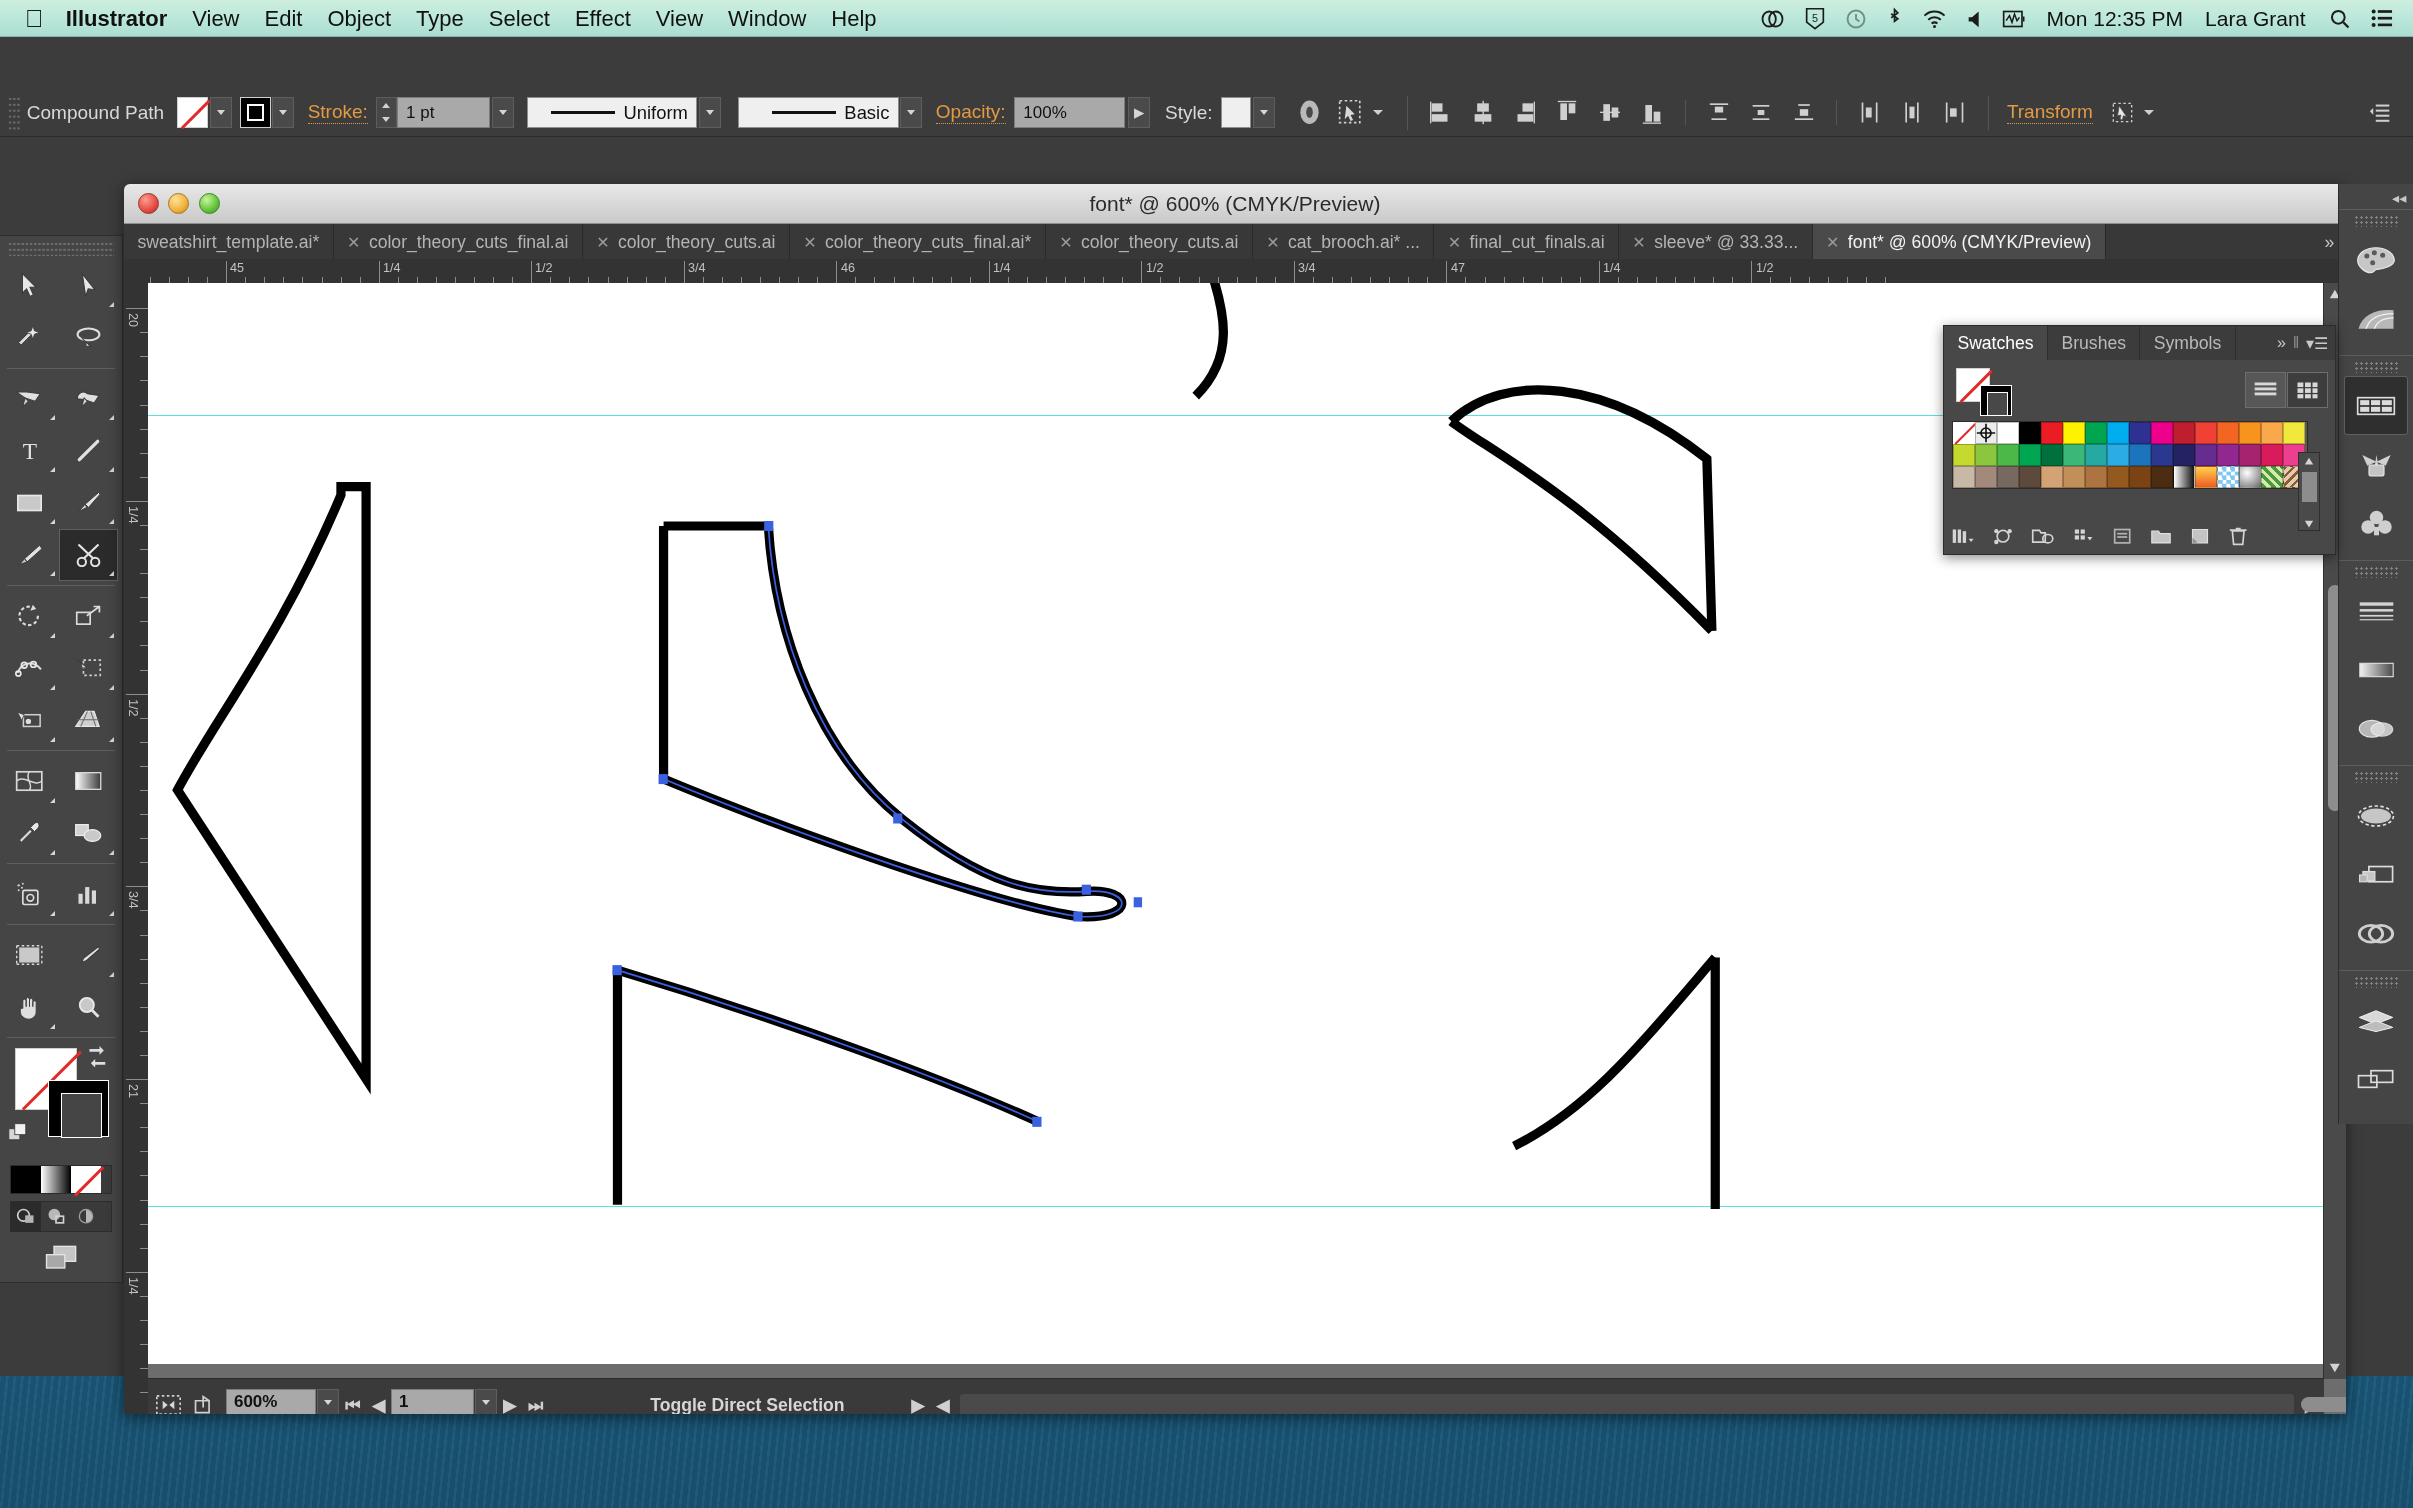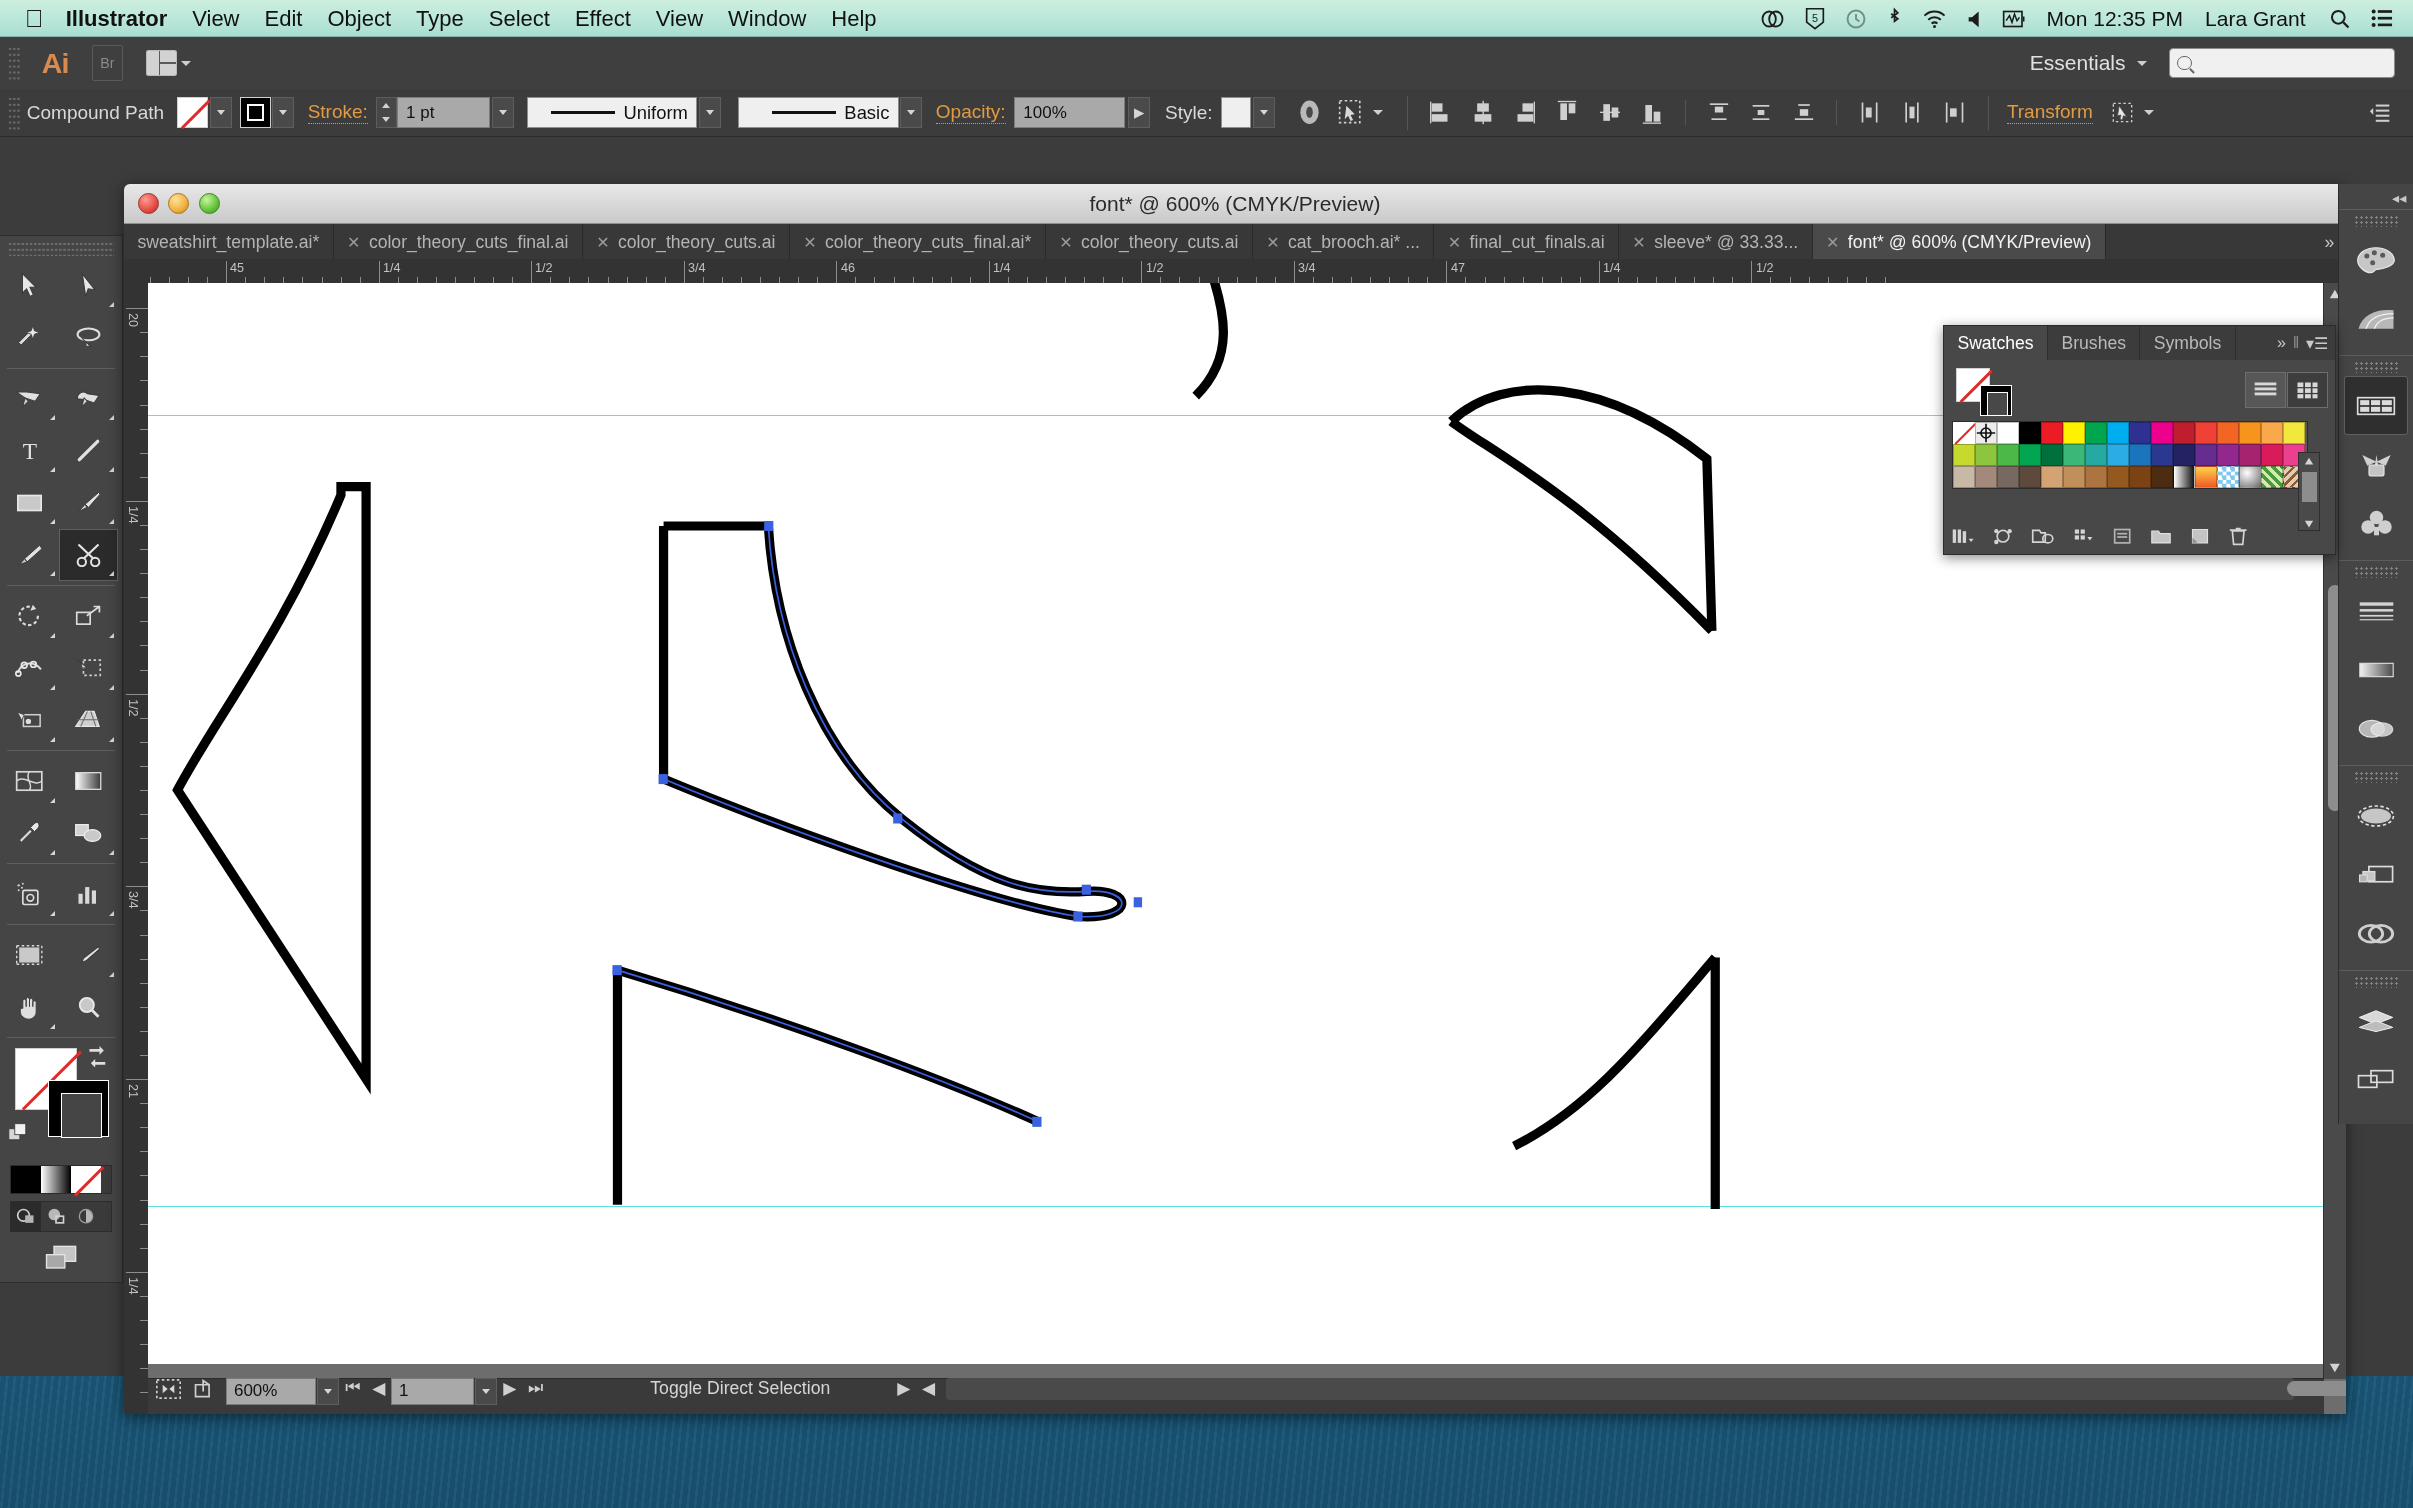--- a/index.html
+++ b/index.html
@@ -122,21 +122,21 @@
   .canvaswrap{position:absolute;left:23.5px;top:99px;right:0;bottom:0;overflow:hidden;background:#6d6d6d;}
   .page{position:absolute;left:0;top:0;width:2175px;height:1081px;background:#fff;}
   .guide{position:absolute;left:0;width:100%;height:0.8px;background:#5ee0e0;}
 
   
   .sbV{position:absolute;right:0;top:99px;bottom:35px;width:22px;background:#4a4a4a;border-left:0.8px solid #2f2f2f;}
   .sbV .thumb{position:absolute;left:4.2px;width:13.4px;background:#8d8d8d;border-radius:6.7px;}
   .sbV .arrU,.sbV .arrD{position:absolute;left:0;width:22px;height:22px;display:flex;align-items:center;justify-content:center;}
   .sbH{position:absolute;left:23.5px;right:22px;bottom:0;height:35px;background:#3a3a3a;border-top:0.8px solid #2a2a2a;
        display:flex;align-items:center;}
-  .statusbar{display:flex;align-items:flex-start;height:38px;width:100%;}
+  .statusbar{display:flex;align-items:flex-end;height:38px;width:100%;font-weight:bold;}
   .statusbar .box{height:25px;background:#a9a9a9;border:0.8px solid #7b7b7b;color:#111;font-size:17px;
         display:flex;align-items:center;padding:0 6.7px;}
   .statusbar .sm{color:#cfcfcf;font-size:17px;margin:0 5.9px;}
   .statusbar .txt{font-size:17.6px;color:#d6d6d6;}
   .htrack{flex:1;height:22px;background:#4a4a4a;border-radius:3.4px;position:relative;margin:0 5px;}
   .htrack .hthumb{position:absolute;top:3.4px;height:15px;background:#8d8d8d;border-radius:7.5px;}
 
   
   .tools{position:absolute;left:0;top:198px;width:122px;background:#454545;
          border:0.8px solid #2e2e2e;border-left:none;padding:5px 0 8.4px;}
@@ -278,40 +278,20 @@
             <rect x="8" y="9.4" width="17" height="3.2"></rect>
             <circle cx="3" cy="19" r="2.4"></circle>
             <rect x="8" y="17.4" width="17" height="3.2"></rect>
           </g>
         </svg>
     </div>
   </div>
 
   <div class="aiapp">
 
-    <div class="appbar">
-      <div class="grip"></div>
-      <div class="ai-logo">Ai</div>
-      <div class="brbtn">Br</div>
-      <div class="arrangebtn">
-        <div class="arrange-ic">
-            <i></i>
-            <i></i>
-            <i></i>
-          </div>
-        <div class="caret"></div>
-      </div>
-      <div class="right">
-        <div class="ess">Essentials</div>
-        <div class="caret" style="margin-right:22px"></div>
-        <div class="searchbox">
-          <div class="mag"></div>
-        </div>
-      </div>
-    </div>
 
     <div class="ctrlbar">
       <div class="grip"></div>
       <div class="lbl">Compound Path</div>
       <div style="display:flex;align-items:center;margin-right:8.4px">
         <div class="swatchbtn">
             <div class="slash"></div>
           </div>
         <div class="ddwn">
             <div class="caret"></div>

